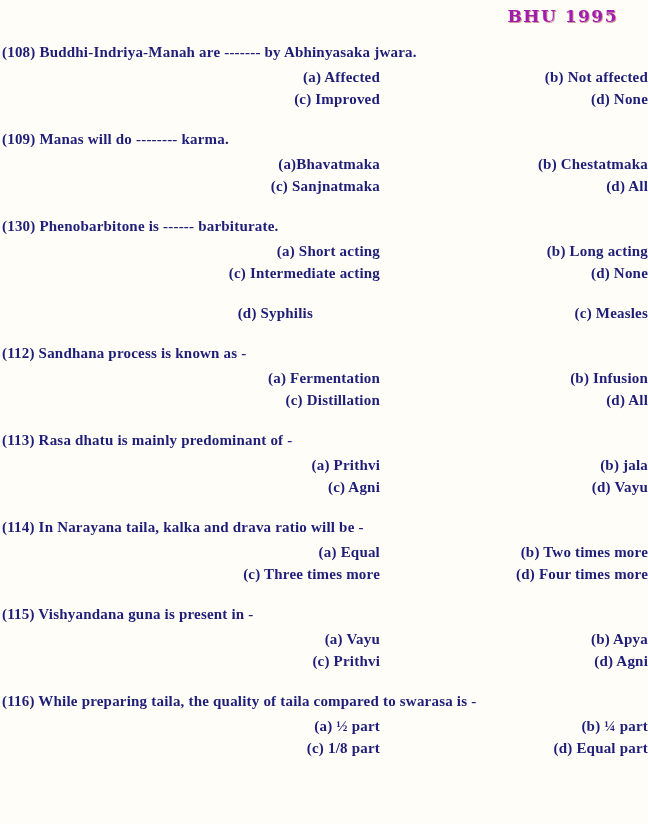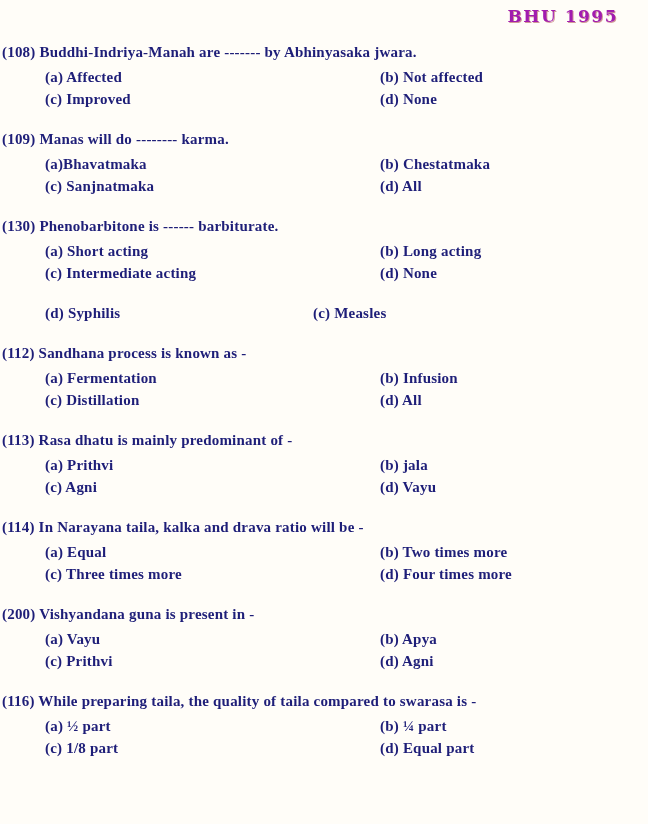--- a/index.html
+++ b/index.html
@@ -43,20 +43,21 @@
     line-height: 22px;
     margin-bottom: 3px;
     white-space: pre;
     letter-spacing: 0.2px;
   }
   .opt-row {
     display: flex;
     height: 22px;
     line-height: 22px;
     padding-left: 43px;
+    text-align: right;
   }
   .opt-row .opt {
     white-space: pre;
     letter-spacing: 0.2px;
   }
   .opt-row .opt.col-left {
     flex: none;
     width: 335px;
   }
   .opt-row .opt.col-right {
@@ -143,21 +144,21 @@
       <div class="opt col-left">(a) Equal</div>
       <div class="opt col-right">(b) Two times more</div>
     </div>
     <div class="opt-row">
       <div class="opt col-left">(c) Three times more</div>
       <div class="opt col-right">(d) Four times more</div>
     </div>
   </section>
 
   <section class="question">
-    <div class="q-line">(200) Vishyandana guna is present in -</div>
+    <div class="q-line">(115) Vishyandana guna is present in -</div>
     <div class="opt-row">
       <div class="opt col-left">(a) Vayu</div>
       <div class="opt col-right">(b) Apya</div>
     </div>
     <div class="opt-row">
       <div class="opt col-left">(c) Prithvi</div>
       <div class="opt col-right">(d) Agni</div>
     </div>
   </section>
 

